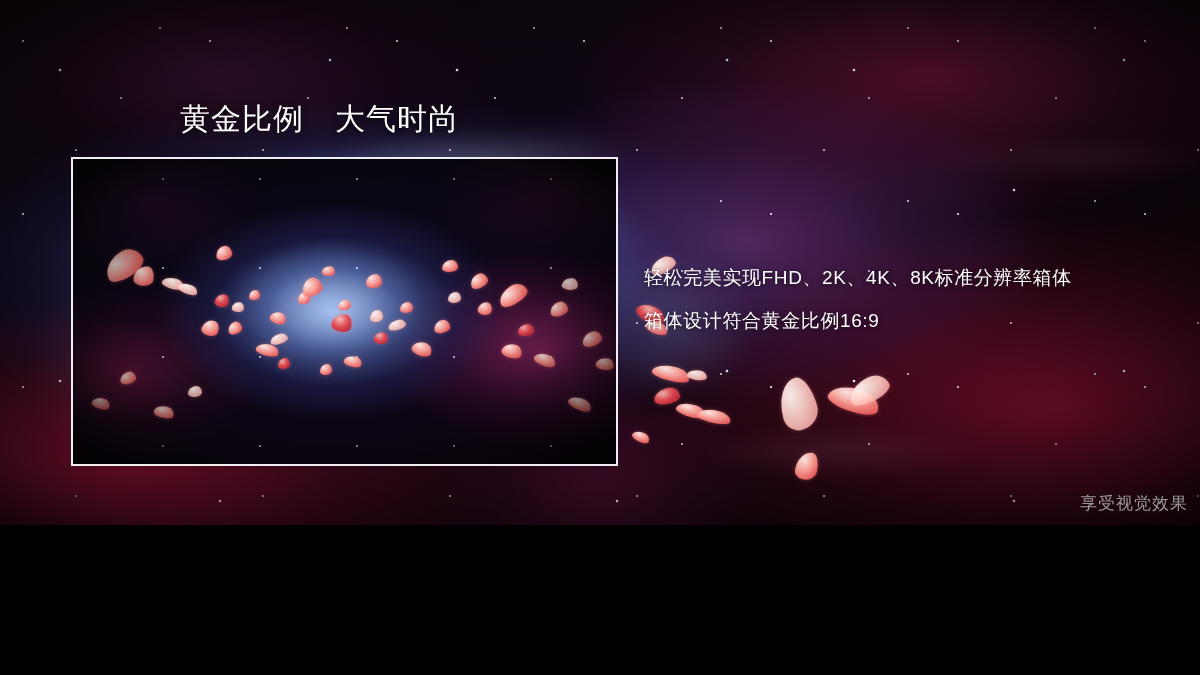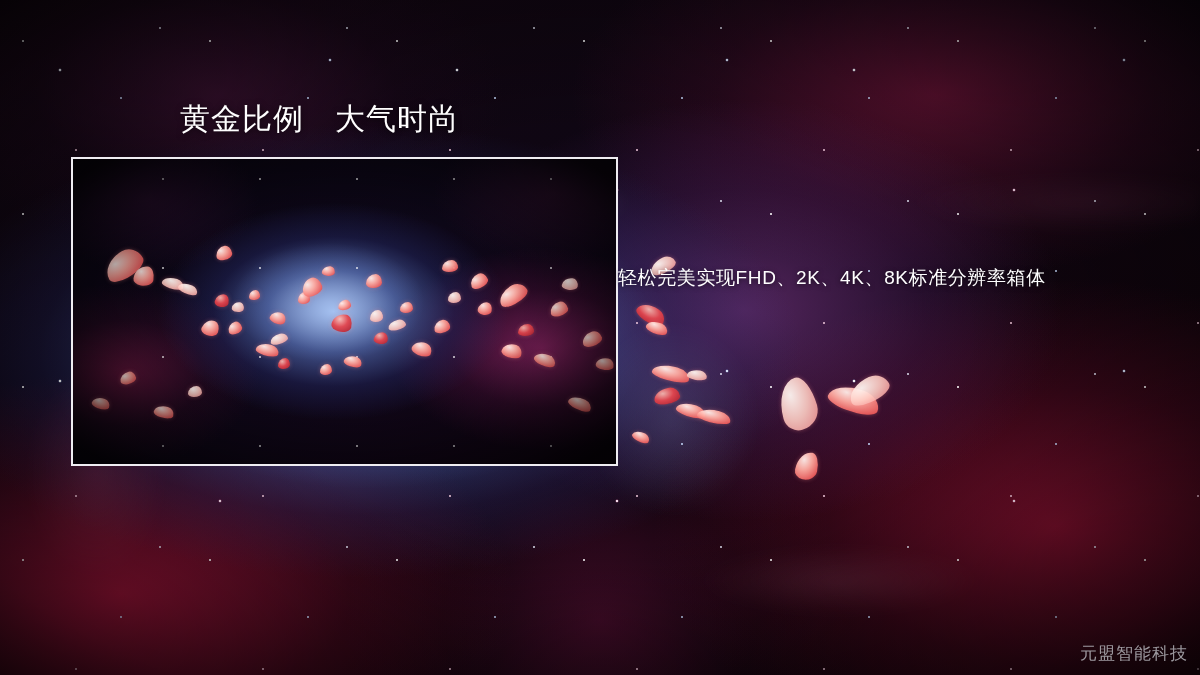--- a/index.html
+++ b/index.html
@@ -8,21 +8,21 @@
     padding: 0;
     background: #000;
   }
   body {
     font-family: "Liberation Sans", "DejaVu Sans", sans-serif;
   }
 
   #slide {
     position: relative;
     width: 1200px;
-    height: 675px;
+    height: 525px;
     overflow: hidden;
     background: #07030a;
   }
 
   
   .bg-layer {
     position: absolute;
     inset: 0;
     pointer-events: none;
   }
@@ -152,21 +152,21 @@
     font-size: 30px;
     line-height: 1.25;
     color: #ffffff;
     letter-spacing: 1px;
     white-space: pre;
     text-shadow: 0 1px 6px rgba(0,0,0,0.65);
   }
 
   #body-text {
     position: absolute;
-    left: 618px;
+    left: 644px;
     top: 256px;
     width: 510px;
   }
   .body-line {
     font-size: 19px;
     line-height: 43px;
     color: #ffffff;
     letter-spacing: 0.6px;
     white-space: nowrap;
     text-shadow: 0 1px 5px rgba(0,0,0,0.6);
@@ -266,17 +266,18 @@
           <div class="petal pale" style="left: 115px; top: 227px; width: 14px; height: 11px; transform: rotate(0deg);"></div>
         </div>
       <div id="pic-vignette"></div>
     </div>
   </div>
 
   <div id="slide-title">黄金比例　大气时尚</div>
 
   <div id="body-text">
     <div class="body-line">轻松完美实现FHD、2K、4K、8K标准分辨率箱体</div>
+    <div class="body-line">箱体设计符合黄金比例16:9</div>
   </div>
 
-  <div id="watermark">元盟智能科技</div>
+  <div id="watermark">享受视觉效果</div>
 
 </div>
 
 </body></html>

